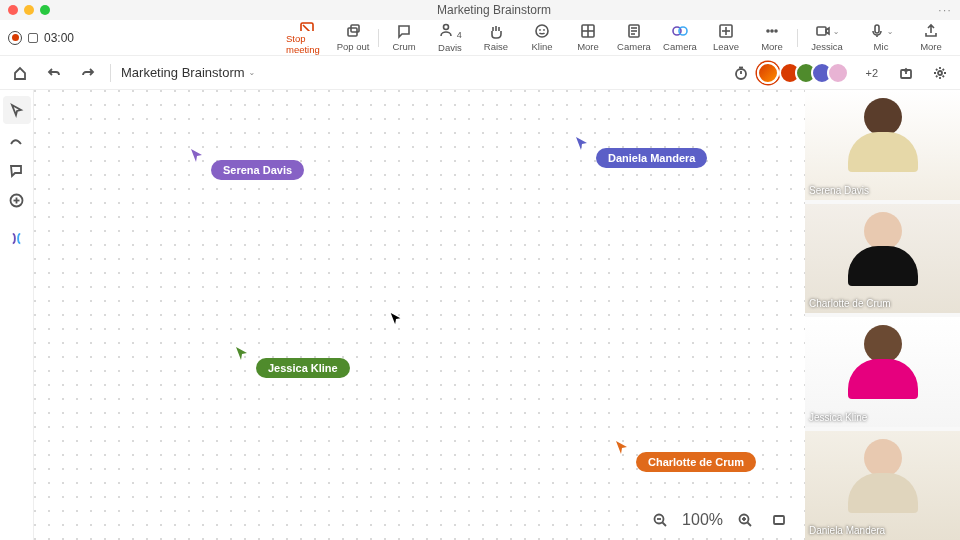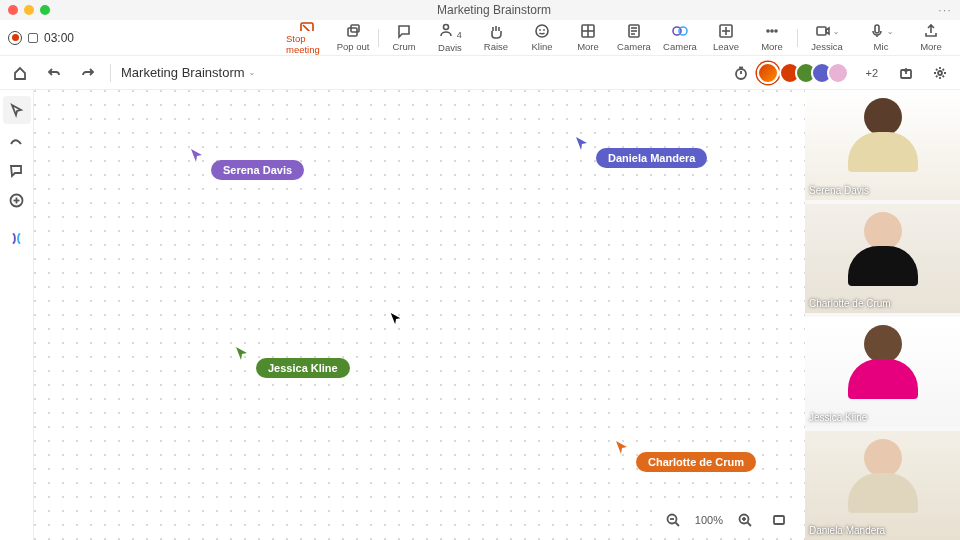--- a/index.html
+++ b/index.html
@@ -56,21 +56,21 @@
 .canvas{flex:1;position:relative;background:#fff;
  background-image:radial-gradient(circle,#d9d9d9 1px,transparent 1px);
  background-size:14px 14px;background-position:8px 8px;}
 .cursor{position:absolute;display:flex;align-items:flex-start;pointer-events:none}
 .cursor svg{width:16px;height:16px}
 .tag{margin-top:12px;margin-left:6px;padding:4px 12px;border-radius:14px;color:#fff;font-size:11px;font-weight:600;white-space:nowrap}
 .plain-cursor{position:absolute;width:14px;height:14px}
 
 .zoombar{position:absolute;right:8px;bottom:6px;display:flex;align-items:center;gap:10px;background:#fff;padding:2px 6px;border-radius:4px;}
 .zoombar .ibtn svg{width:14px;height:14px}
-.zoom-label{font-size:11px;color:#555}
+.zoom-label{font-size:16px;color:#555}
 
 .videorail{width:155px;display:flex;flex-direction:column;gap:4px;padding:0;background:#f8f8f8}
 .vtile{position:relative;height:112px;overflow:hidden;background:#ddd}
 .vtile .fake{width:100%;height:100%}
 .vname{position:absolute;left:4px;bottom:4px;color:#fff;font-size:10px;text-shadow:0 0 3px rgba(0,0,0,.8)}
 
 
 .person{width:100%;height:100%;display:flex;align-items:flex-start;justify-content:center;padding-top:8px}
 .head{width:38px;height:38px;border-radius:50%}
 .body{width:70px;height:40px;border-radius:30px 30px 4px 4px;margin-top:-4px}

